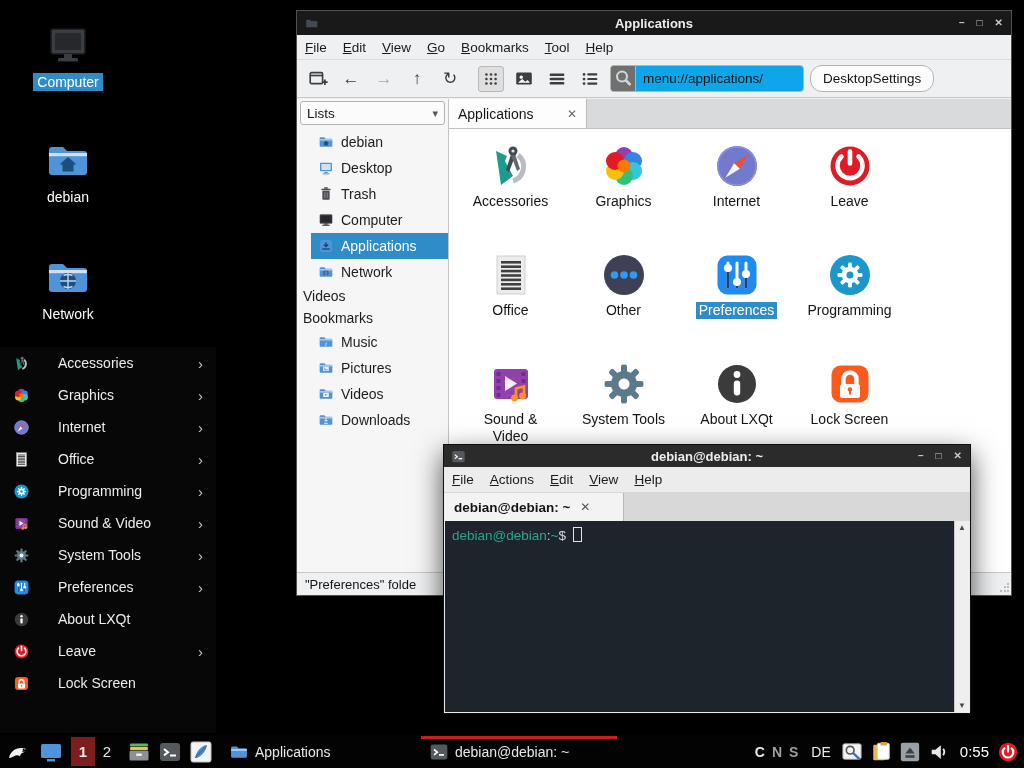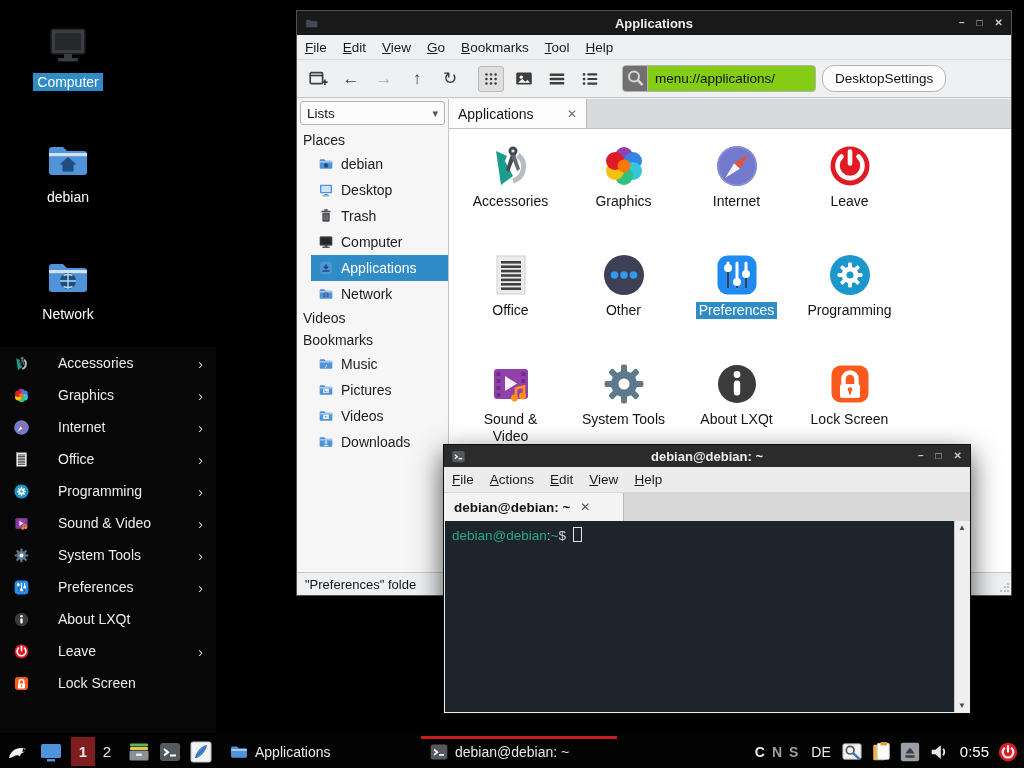--- a/index.html
+++ b/index.html
@@ -35,21 +35,21 @@
   .menubar{display:flex;align-items:center;font-size:13.5px;color:#1a1a1a;background:#eff0f1}
   .fm-menubar{height:25px;border-bottom:1px solid #dadada}
   .mb-item{padding:0 8px;cursor:default}
   .mb-item::first-letter{text-decoration:underline}
   .fm-toolbar{height:38px;display:flex;align-items:center;background:#eff0f1;border-bottom:1px solid #c8c8c8;padding-left:8px}
   .tb-btn{width:26px;height:26px;display:flex;align-items:center;justify-content:center;color:#3a3a3a;font-size:17px;border-radius:3px;margin-right:7px}
   .tb-btn .gi{width:22px;height:22px}
   .tb-btn.disabled{color:#a7a7a7}
   .tb-btn.active{background:#dfdfdf;border:1px solid #b9b9b9}
   .tb-sep{width:8px}
-  .addr{height:27px;width:194px;margin-left:12px;background:#84cc16;border:1px solid #b3b3b3;border-radius:4px;display:flex;align-items:center;overflow:hidden}
+  .addr{height:27px;width:194px;background:#0ea5e9;border:1px solid #b3b3b3;border-radius:4px;display:flex;align-items:center;overflow:hidden}
   .addr .mag{width:25px;height:25px;background:#707070;border-right:1px solid #b3b3b3;flex:none}
   .addr .txt{font-size:13.5px;color:#141414;padding-left:7px;white-space:nowrap}
   .dsbtn{height:27px;margin-left:6px;padding:0 12px;background:#fcfcfc;border:1px solid #b3b3b3;border-radius:12px;font-size:13.5px;color:#141414;display:flex;align-items:center}
   .fm-body{position:absolute;top:88px;bottom:23px;left:0;right:0;display:flex}
   .fm-side{width:152px;background:#f6f6f7;border-right:1px solid #c4c4c4;display:flex;flex-direction:column}
   .combo{height:24px;margin:2px 3px 4px 3px;background:#fbfbfb;border:1px solid #b3b3b3;border-radius:3px;display:flex;align-items:center;font-size:13.5px;color:#141414;padding:0 6px}
   .combo .car{margin-left:auto;color:#555;font-size:11px}
   .sr{height:26px;display:flex;align-items:center;font-size:14px;color:#1c1c1c}
   .sr .ic{width:16px;height:16px;margin-right:7px;flex:none}
   .sr.row{padding-left:7px;margin-left:14px}
@@ -412,21 +412,20 @@
       <span class="txt">menu://applications/</span>
     </div>
     <div class="dsbtn">DesktopSettings</div>
   </div>
   <div class="fm-body">
     <div class="fm-side">
       <div class="combo">
         <span>Lists</span>
         <span class="car">▾</span>
       </div>
-      <div class="sr header">Places</div>
       <div class="sr row">
           <span class="ic">
             <svg viewBox="0 0 48 48">
               <path d="M5 13q0-3 3-3h11l4 4h17q3 0 3 3v18q0 3-3 3H8q-3 0-3-3z" fill="#4f93d8"></path>
               <rect x="5" y="16" width="38" height="3.2" fill="#cfe1f3"></rect>
               <path d="M24 20l-8.5 7.5h3v7h11v-7h3z" fill="#1e4e7e"></path>
             </svg>
           </span>
           <span>debian</span>
         </div>

